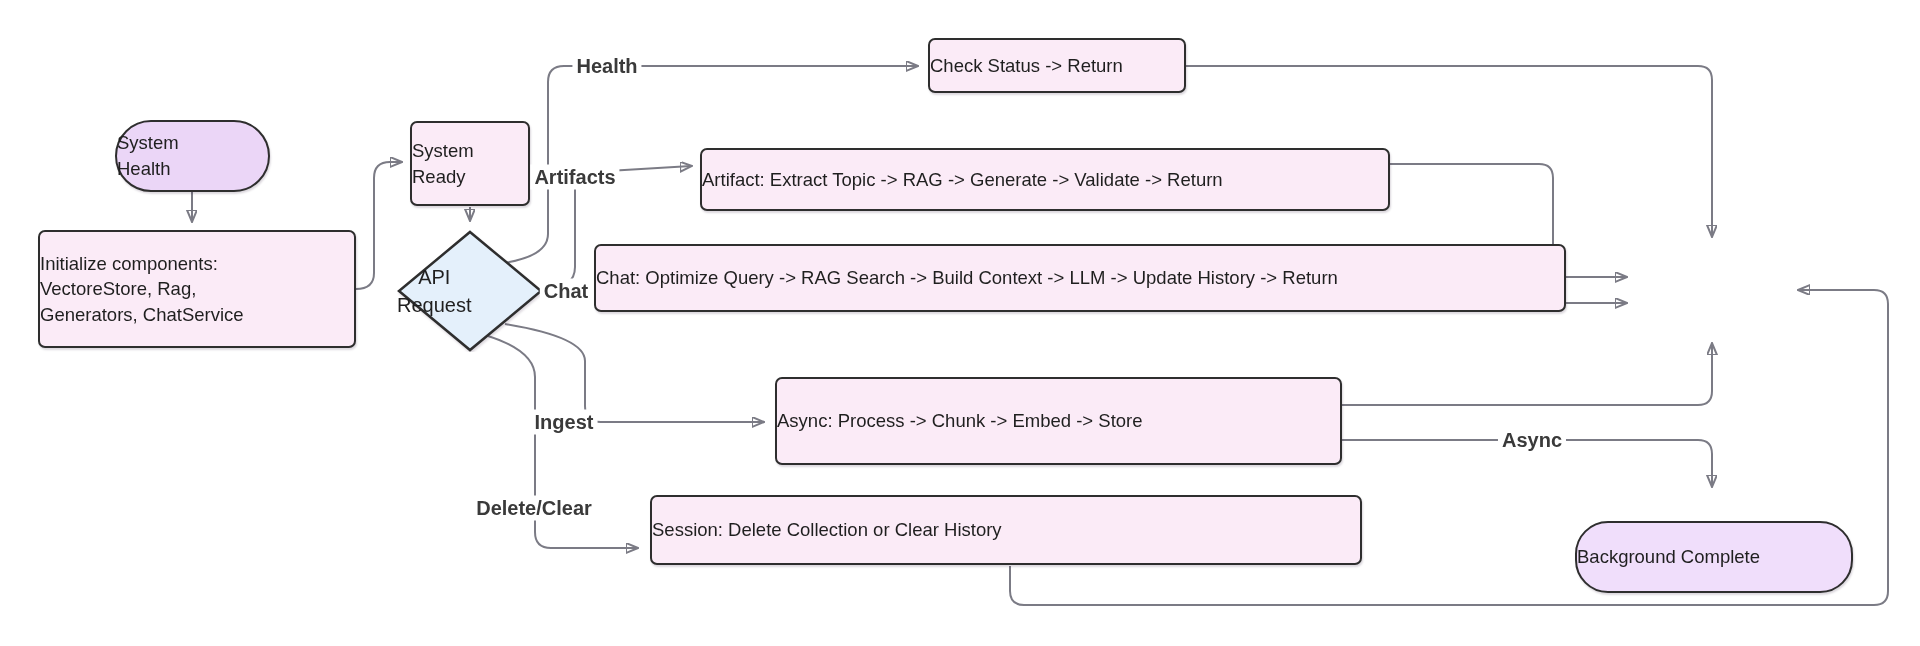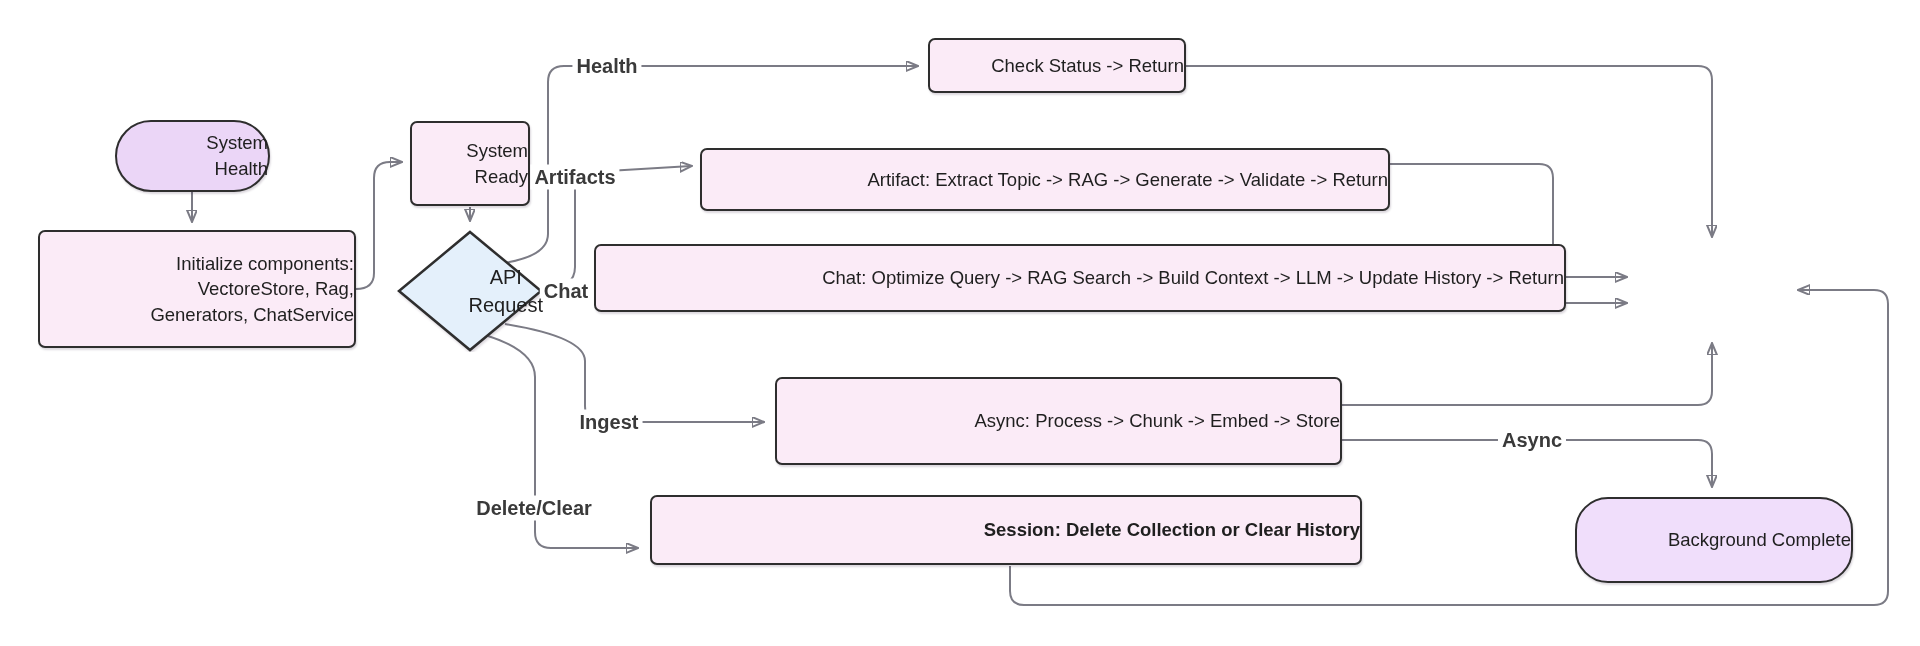--- a/index.html
+++ b/index.html
@@ -5,54 +5,54 @@
   html,body{margin:0;padding:0;background:#ffffff;}
   body{
     width:1920px;height:646px;position:relative;overflow:hidden;
     font-family:"Liberation Sans", sans-serif;
     color:#1f1f1f;
   }
   .canvas{position:absolute;inset:0;}
   svg.edges{position:absolute;left:0;top:0;width:1920px;height:646px;}
   svg.edges path{fill:none;stroke:var(--edge-stroke,#7b7b85);stroke-width:2;}
   .node{
-    position:absolute;display:flex;flex-direction:column;align-items:flex-end;justify-content:center;
+    position:absolute;display:flex;flex-direction:column;align-items:flex-start;justify-content:center;
     text-align:center;box-sizing:border-box;
     border:2.5px solid var(--node-border,#2e2e2e);
     background:var(--node-fill-pink,#fbebf7);
     font-size:18.5px;line-height:1.38;
     box-shadow:1px 2px 2px rgba(60,40,70,0.18);
   }
   .rect{border-radius:7px;}
   .stadium{background:var(--node-fill-purple,#ecd8f8);}
   .terminator{background:var(--node-fill-purple-light,#f1dffb);}
   #n-startup{left:115px;top:120px;width:155px;height:72px;border-radius:36px;}
   #n-init{left:38px;top:230px;width:318px;height:118px;}
   #n-ready{left:410px;top:121px;width:120px;height:85px;}
   #n-api{left:397px;top:230px;width:146px;height:122px;border:none;background:transparent;box-shadow:none;}
   #n-api svg{position:absolute;inset:0;}
   #n-api .diamond-text{position:relative;z-index:1;font-size:20px;line-height:1.4;}
   #n-health{left:928px;top:38px;width:258px;height:55px;}
   #n-artifact{left:700px;top:133px;width:690px;height:63px;margin-top:15px;}
   #n-chat{left:594px;top:244px;width:972px;height:68px;}
   #n-ingest{left:775px;top:377px;width:567px;height:88px;}
-  #n-session{left:650px;top:495px;width:712px;height:70px;font-weight:bold;}
+  #n-session{left:650px;top:495px;width:712px;height:70px;}
   #n-end{left:1637px;top:247px;width:152px;height:86px;border-radius:43px;}
-  #n-bg-complete{left:1575px;top:497px;width:278px;height:86px;border-radius:33px;}
+  #n-bg-complete{left:1575px;top:521px;width:278px;height:72px;border-radius:33px;}
   .edge-label{
     position:absolute;transform:translate(-50%,-50%);
     background:#ffffff;padding:1px 4px;
     font-size:20px;font-weight:bold;color:var(--edge-label-color,#3a3a3a);
     white-space:nowrap;
     text-align:right;
   }
   #el-health{left:607px;top:66px;}
   #el-artifacts{left:575px;top:177px;}
   #el-chat{left:566px;top:291px;}
-  #el-ingest{left:609px;top:422px;}
+  #el-ingest{left:564px;top:422px;}
   #el-delete-clear{left:534px;top:508px;}
   #el-async{left:1532px;top:440px;}
 </style>
 </head>
 <body>
 
 <div class="canvas">
 
   <svg class="edges" xmlns="http://www.w3.org/2000/svg">
     <defs>

